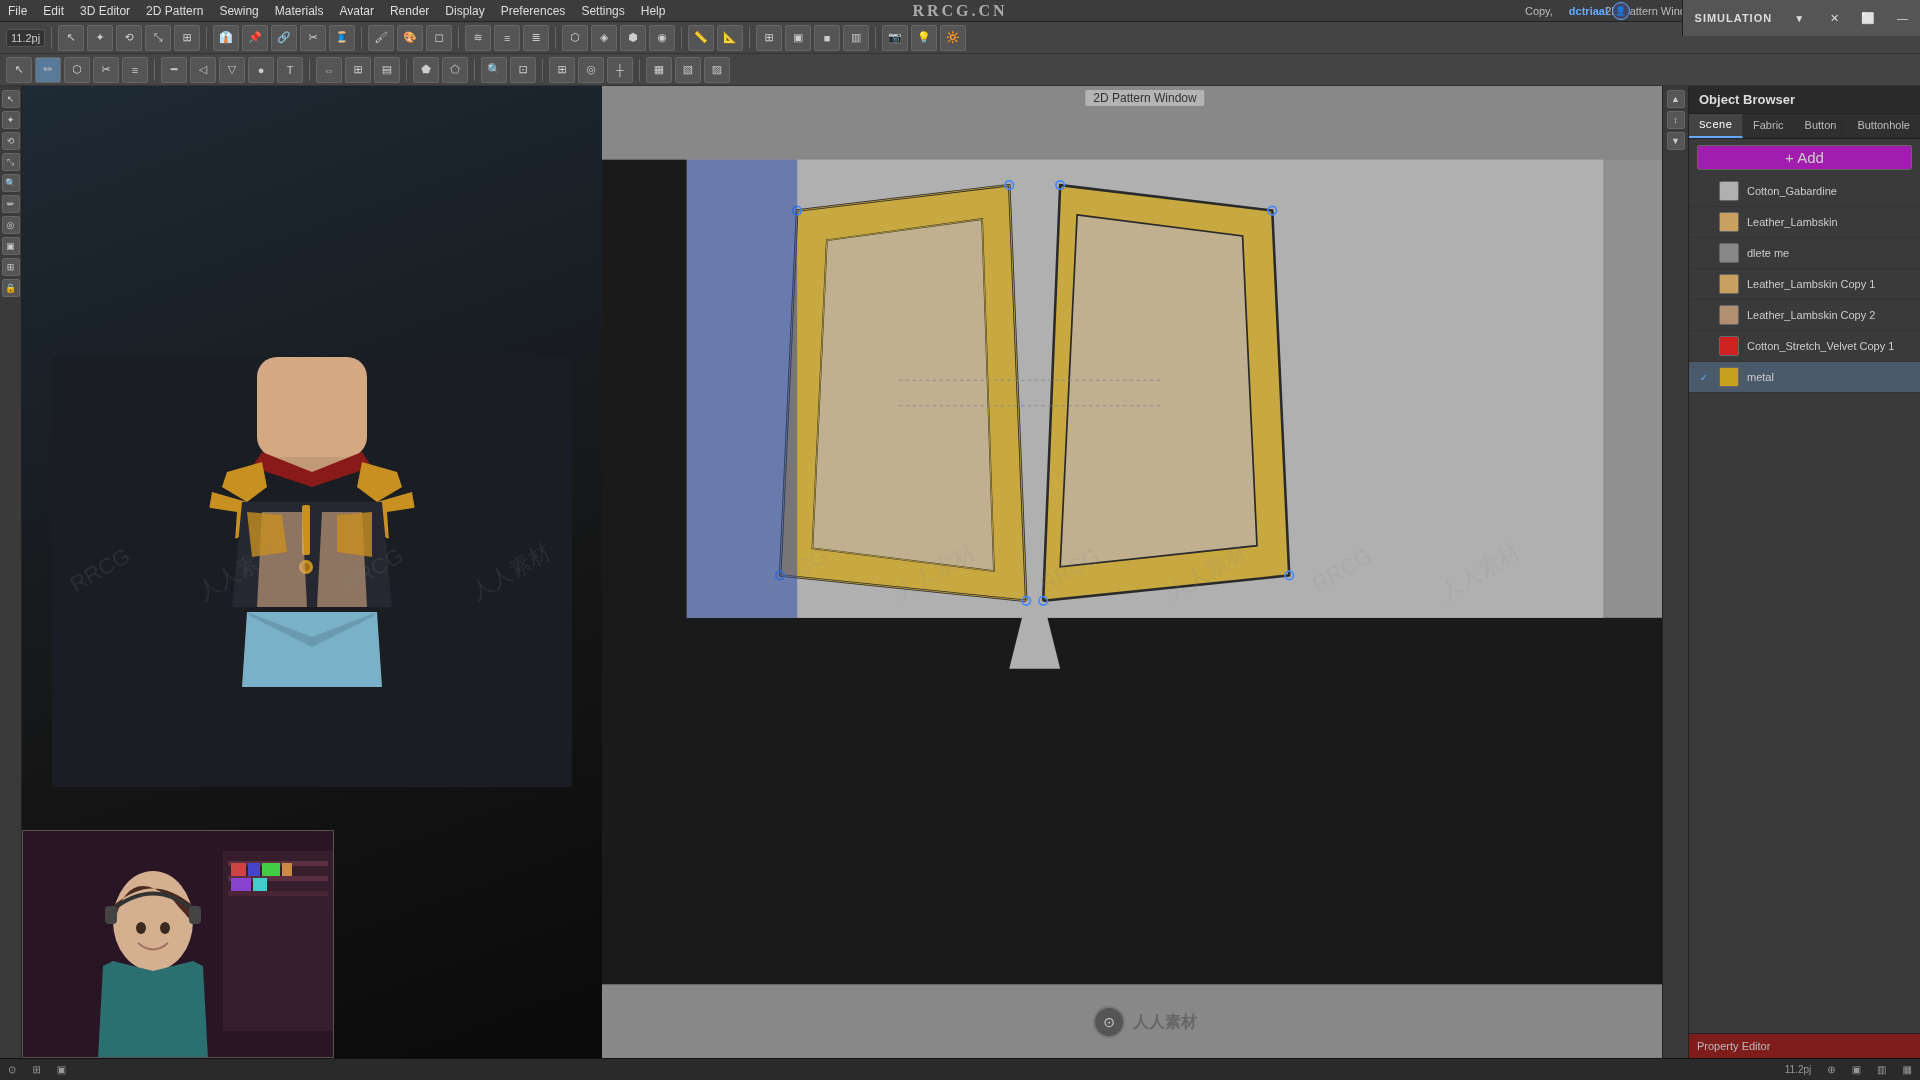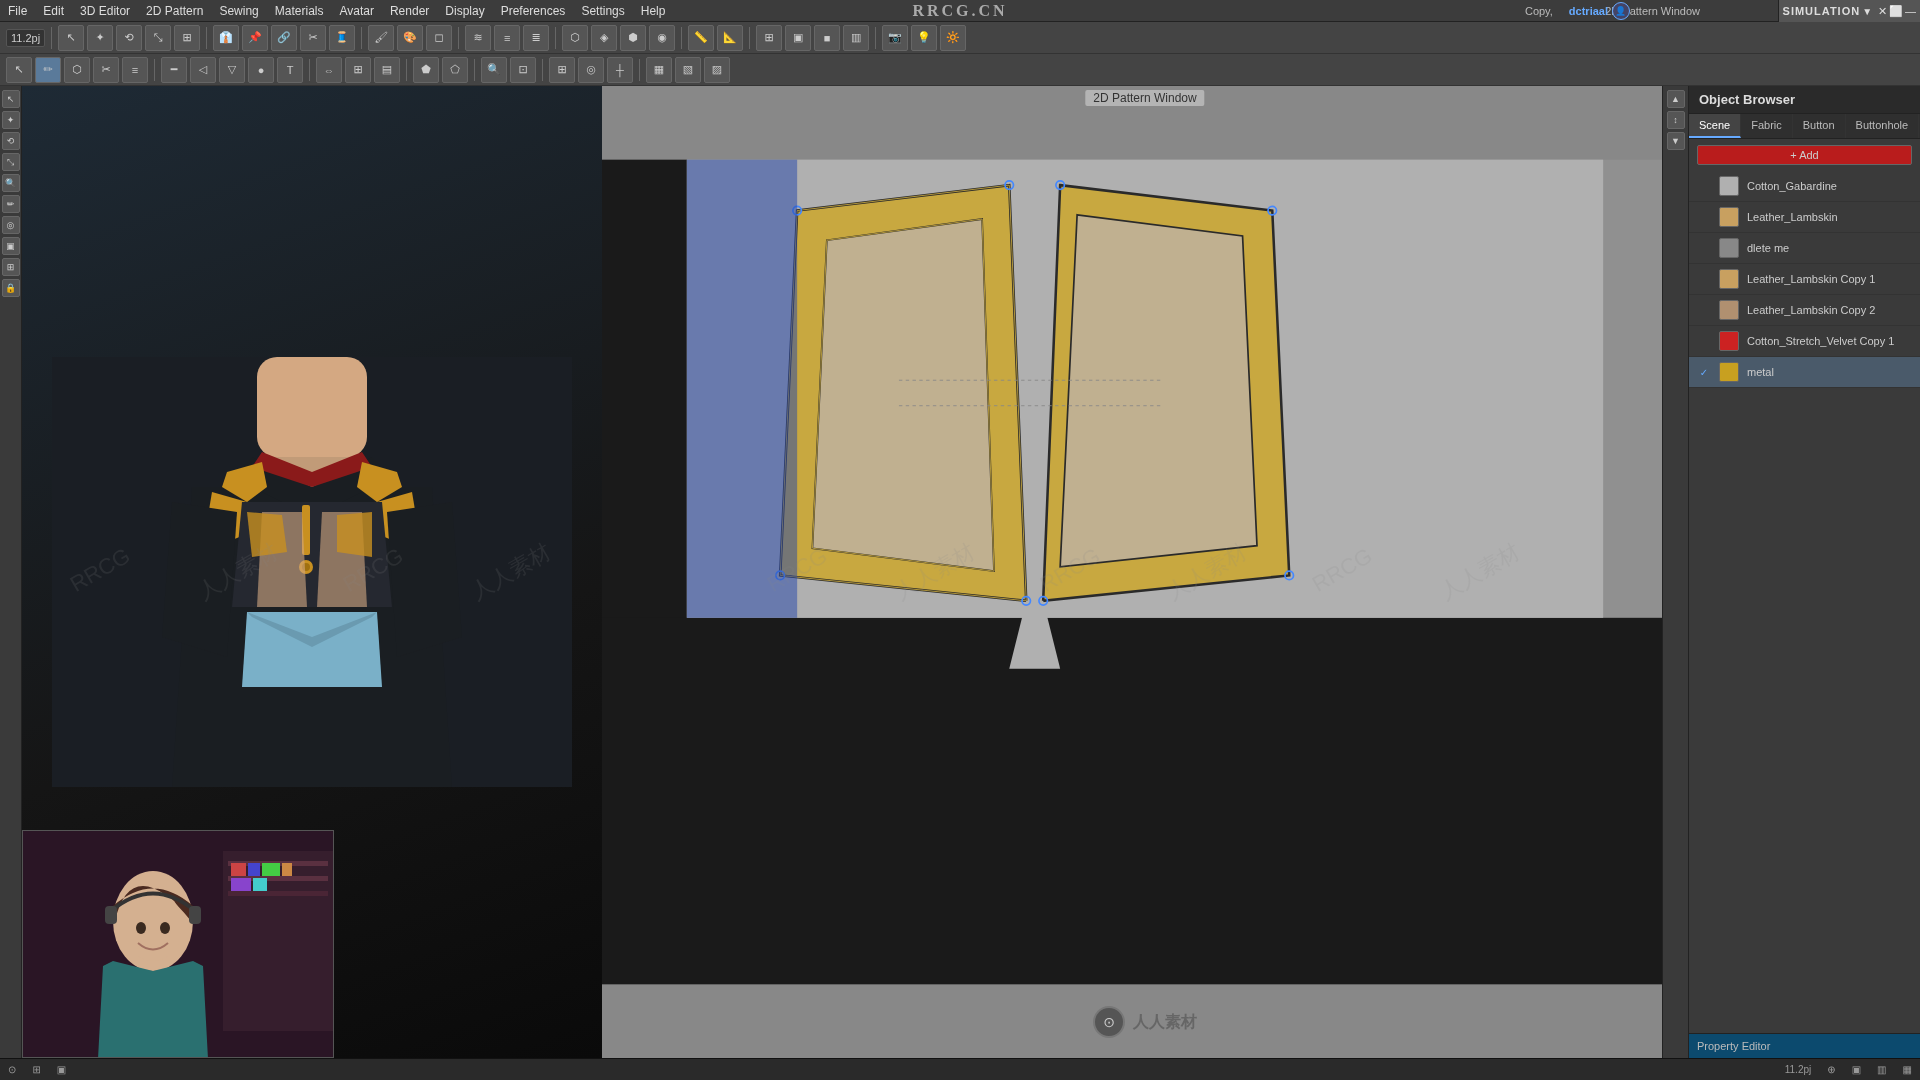--- a/index.html
+++ b/index.html
@@ -59,26 +59,26 @@
       align-items: center;
       gap: 8px;
       font-size: 12px;
       color: #ddd;
     }
 
     #simulation-btn {
       position: absolute;
       top: 0;
       right: 0;
-      height: 22px;
+      height: 36px;
       display: flex;
       align-items: center;
       background: #555;
-      padding: 0 4px;
-      gap: 2px;
+      padding: 0 12px;
+      gap: 22px;
       font-size: 12px;
       color: #ddd;
       cursor: pointer;
       border-left: 1px solid #222;
     }
 
     
     #toolbar1 {
       width: 100%;
       height: 32px;
@@ -245,30 +245,31 @@
       padding: 5px 10px;
       font-size: 11px;
       color: #bbb;
       cursor: pointer;
       border-right: 1px solid #333;
     }
     .ob-tab.active {
       background: #444;
       color: #fff;
       border-bottom: 2px solid #6af;
+      font-family: Liberation Mono, monospace;
     }
 
     #ob-add-btn {
       margin: 6px 8px;
       padding: 3px 12px;
-      background: #b91c1c;
+      background: #a21caf;
       border: 1px solid #666;
       border-radius: 2px;
       color: #ccc;
-      font-size: 11px;
+      font-size: 15px;
       cursor: pointer;
       display: inline-block;
       text-align: center;
     }
 
     #material-list {
       flex: 1;
       overflow-y: auto;
     }
     .mat-item {
@@ -298,21 +299,21 @@
       color: #6af;
     }
     .mat-name {
       font-size: 11px;
       color: #ccc;
       flex: 1;
     }
 
     #property-editor {
       padding: 6px 8px;
-      background: #0c4a6e;
+      background: #7f1d1d;
       border-top: 1px solid #222;
       font-size: 11px;
       color: #bbb;
       cursor: pointer;
       margin-top: 15px;
     }
 
     
     #status-bar {
       position: absolute;

